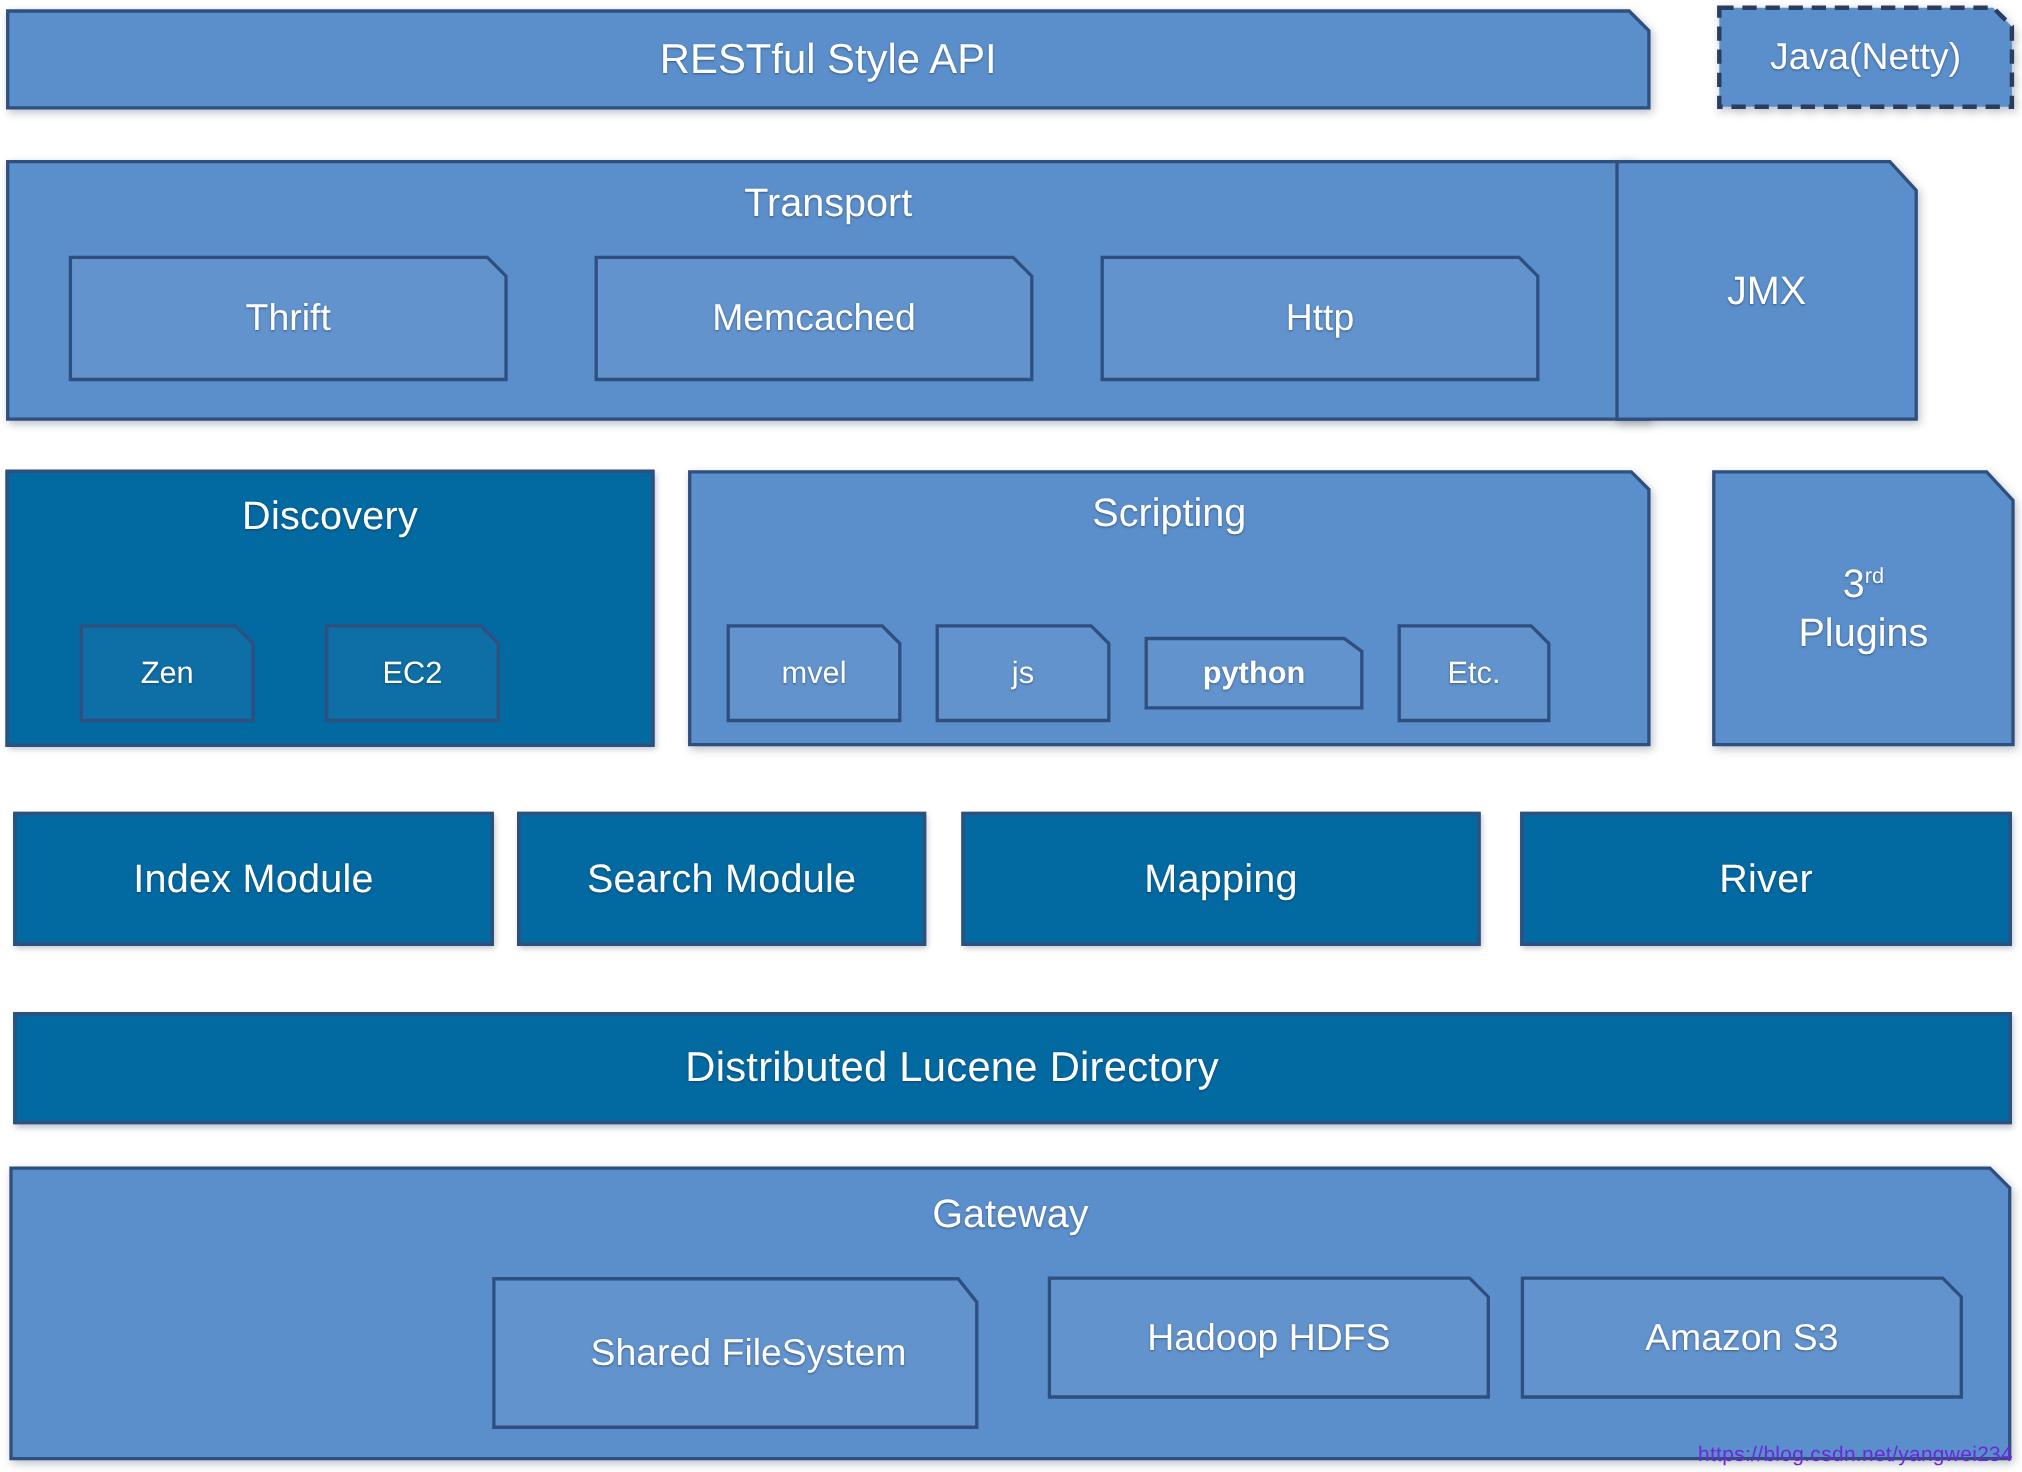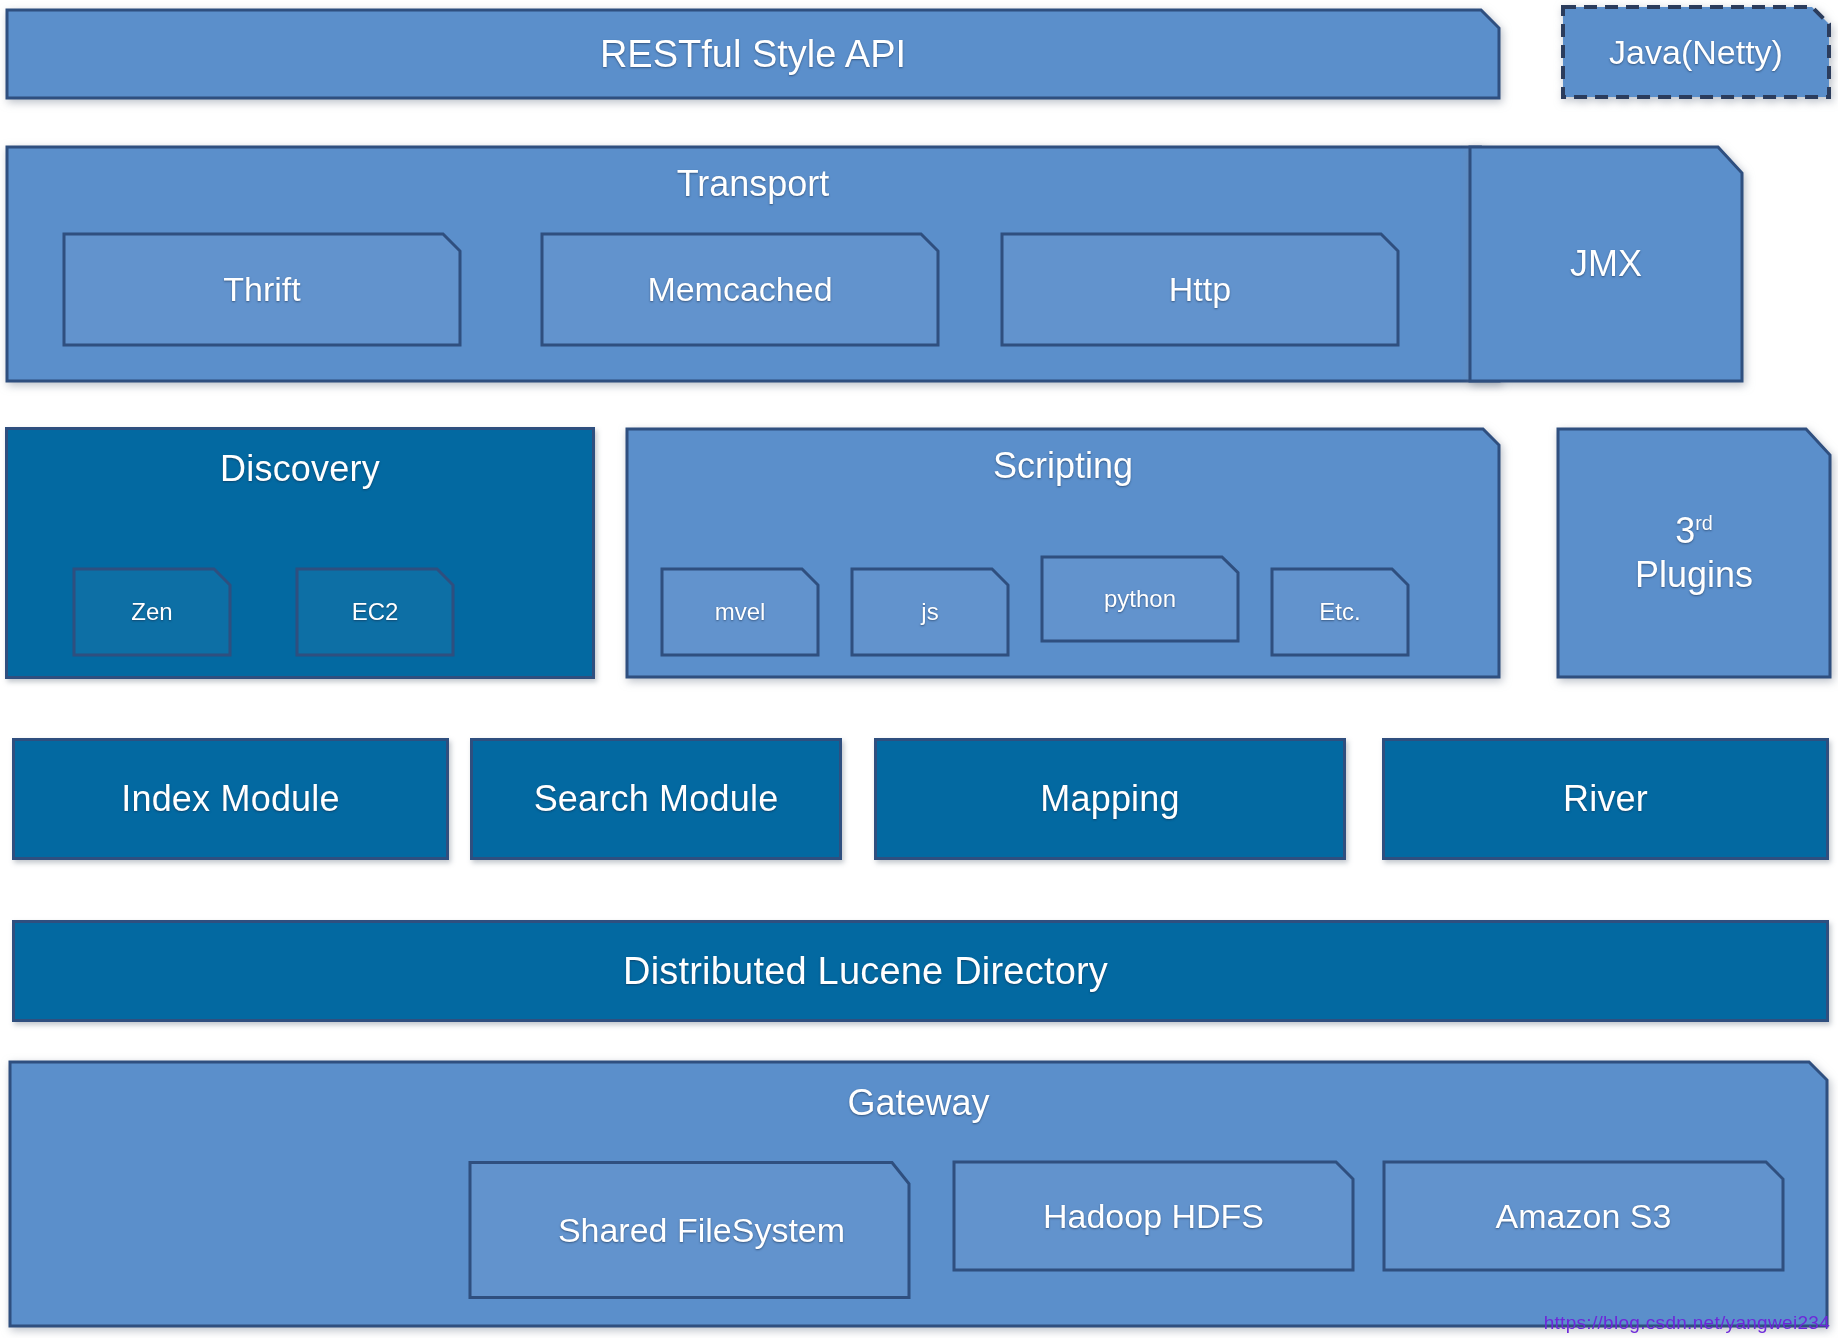--- a/index.html
+++ b/index.html
@@ -91,21 +91,21 @@
     left: 0; right: 0;
     text-align: center;
     color: #ffffff;
     text-shadow: 0 1px 2px rgba(20,40,70,0.55);
     z-index: 3;
   }
 
   .t-xl  { font-size: 38px; }
   .t-lg  { font-size: 36px; }
   .t-md  { font-size: 34px; }
-  .t-sm  { font-size: 24px; }
+  .t-sm  { font-size: 28px; }
 
   sup.ord {
     font-size: 0.55em;
     vertical-align: super;
     line-height: 0;
   }
 
   #watermark {
     position: absolute;
     right: 8px;
@@ -203,21 +203,21 @@
     <span class="lbl t-sm">mvel</span>
   </div>
 
   <div class="notch-wrap inner" style="left:850px; top:567px; width:160px; height:90px;">
     <svg class="notch-svg" viewBox="0 0 160 90" preserveAspectRatio="none">
       <path class="notch-path" vector-effect="non-scaling-stroke" d="M2,2 L142,2 L158,18 L158,88 L2,88 Z"></path>
     </svg>
     <span class="lbl t-sm">js</span>
   </div>
 
-  <div class="notch-wrap inner" style="left:1040px; top:555px; width:200px; height:88px;">
+  <div class="notch-wrap inner" style="left:1040px; top:579px; width:200px; height:66px;font-weight:bold;">
     <svg class="notch-svg" viewBox="0 0 200 90" preserveAspectRatio="none">
       <path class="notch-path" vector-effect="non-scaling-stroke" d="M2,2 L182,2 L198,18 L198,88 L2,88 Z"></path>
     </svg>
     <span class="lbl t-sm">python</span>
   </div>
 
   <div class="notch-wrap inner" style="left:1270px; top:567px; width:140px; height:90px;">
     <svg class="notch-svg" viewBox="0 0 140 90" preserveAspectRatio="none">
       <path class="notch-path" vector-effect="non-scaling-stroke" d="M2,2 L122,2 L138,18 L138,88 L2,88 Z"></path>
     </svg>
@@ -257,21 +257,21 @@
   </div>
 
   <div class="notch-wrap" style="left:8px; top:1060px; width:1821px; height:268px; align-items:flex-start;">
     <svg class="notch-svg" viewBox="0 0 1821 268" preserveAspectRatio="none">
       <path class="notch-path" vector-effect="non-scaling-stroke" d="M2,2 L1801,2 L1819,20 L1819,266 L2,266 Z"></path>
     </svg>
     <span class="label-top t-lg" style="top:22px;">Gateway</span>
   </div>
 
 
-  <div class="notch-wrap inner" style="left:468px; top:1160px; width:443px; height:140px;padding-left:24px;">
+  <div class="notch-wrap inner" style="left:447px; top:1160px; width:443px; height:140px;padding-left:24px;">
     <svg class="notch-svg" viewBox="0 0 443 112" preserveAspectRatio="none">
       <path class="notch-path" vector-effect="non-scaling-stroke" d="M2,2 L424,2 L441,19 L441,110 L2,110 Z"></path>
     </svg>
     <span class="lbl t-md">Shared FileSystem</span>
   </div>
 
   <div class="notch-wrap inner" style="left:952px; top:1160px; width:403px; height:112px;">
     <svg class="notch-svg" viewBox="0 0 403 112" preserveAspectRatio="none">
       <path class="notch-path" vector-effect="non-scaling-stroke" d="M2,2 L384,2 L401,19 L401,110 L2,110 Z"></path>
     </svg>

